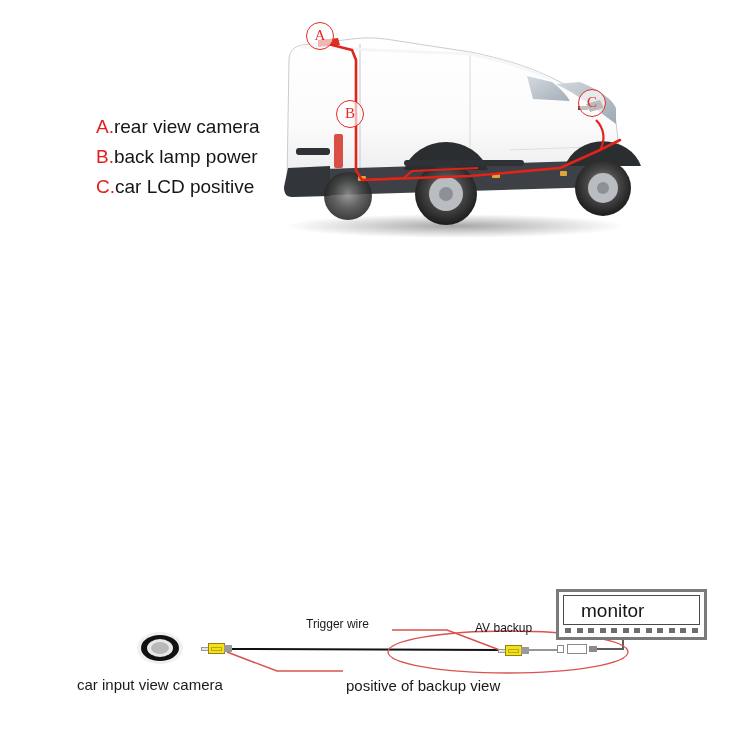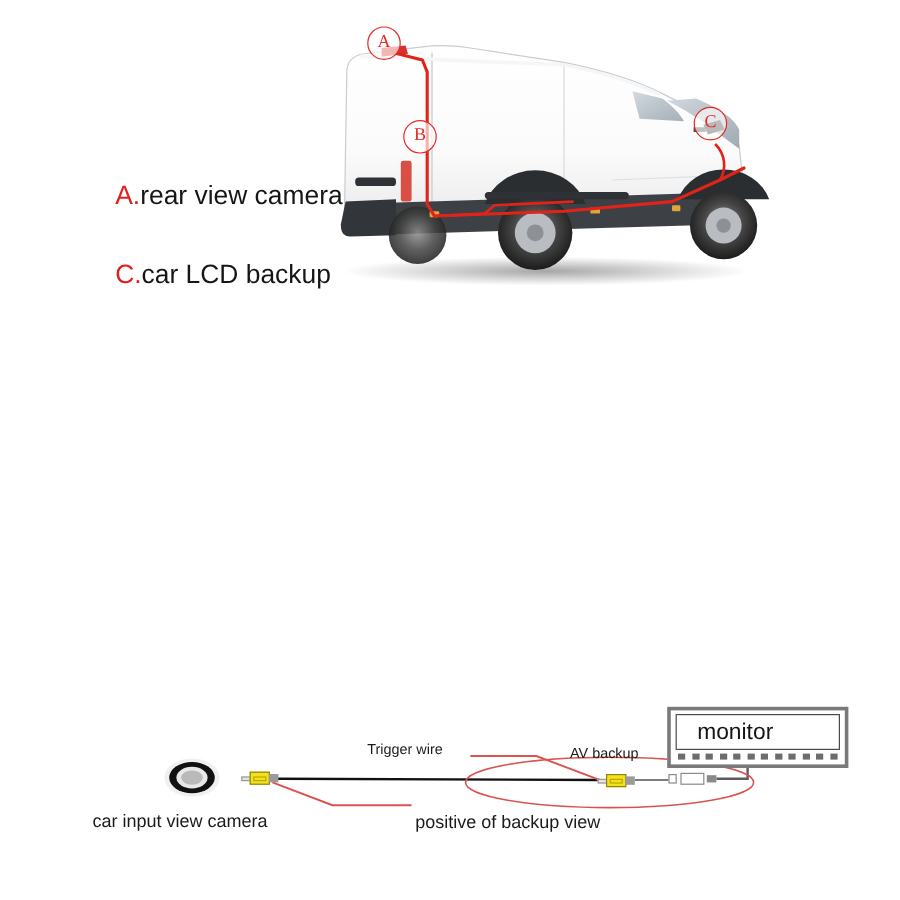--- a/index.html
+++ b/index.html
@@ -20,25 +20,24 @@
     left: 0; top: 0;
     width: 750px; height: 750px;
   }
   .abs { position: absolute; }
 
   
   #section-van { left: 0; top: 0; width: 750px; height: 260px; }
 
   .legend { position: absolute; left: 96px; top: 112px; }
   .legend-line {
-    font-size: 22px;
+    font-size: 19px;
     line-height: 30px;
     white-space: nowrap;
     color: #161616;
-    margin-top: 36px;
   }
   .legend-key { color: #e02020; }
 
   .marker {
     position: absolute;
     width: 26px; height: 26px;
     border: 1.7px solid #e22b26;
     border-radius: 50%;
     color: #e22b26;
     font-size: 15px;
@@ -246,21 +245,24 @@
       <path d="M362,180 L404,178 L412,171 L478,168" fill="none" stroke="#e2231a" stroke-width="2.2"></path>
 
       <path d="M600,150 C606,140 604,128 596,120" fill="none" stroke="#e2231a" stroke-width="2.2"></path>
     </svg>
 
     <div class="legend">
       <div class="legend-line">
         <span class="legend-key">A.</span><span>rear view camera</span>
       </div>
       <div class="legend-line">
-        <span class="legend-key">C.</span><span>car LCD backup</span>
+        <span class="legend-key">B.</span><span>back lamp power</span>
+      </div>
+      <div class="legend-line">
+        <span class="legend-key">C.</span><span>car LCD positive</span>
       </div>
     </div>
 
     <div class="marker" id="marker-a">A</div>
     <div class="marker" id="marker-b">B</div>
     <div class="marker" id="marker-c">C</div>
   </div>
 
   <div class="abs" id="section-wiring">
 

